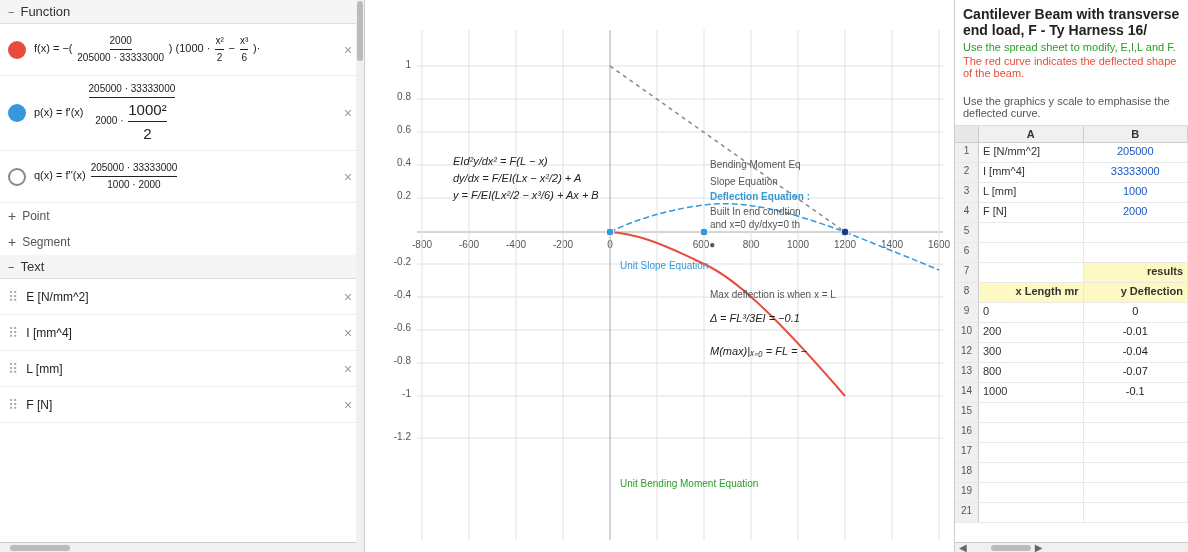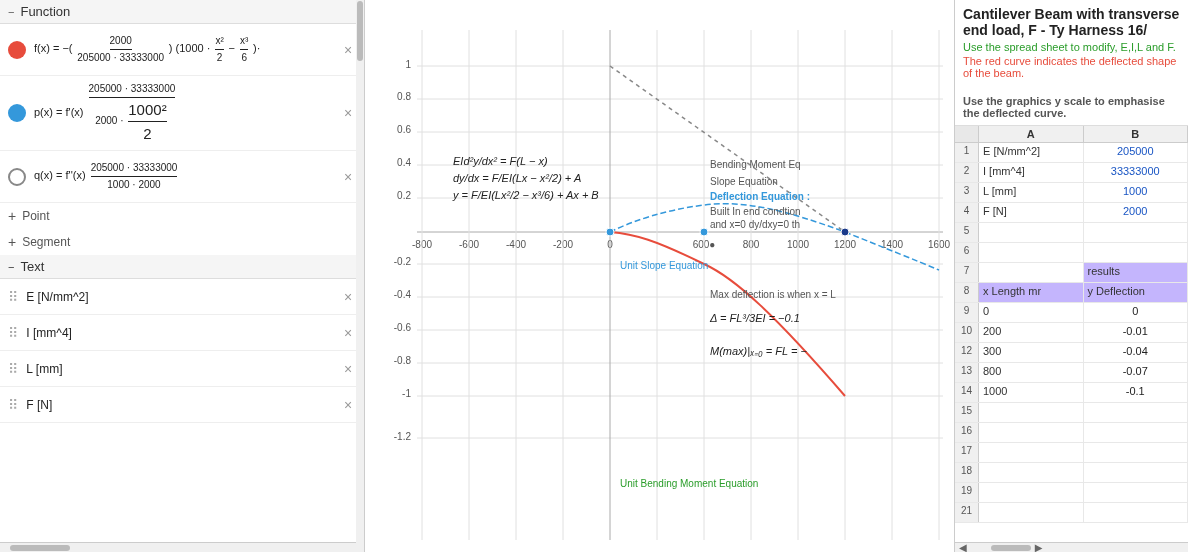--- a/index.html
+++ b/index.html
@@ -181,21 +181,20 @@
     #info-panel .green-text {
       color: #2a9d2a;
       margin-bottom: 2px;
     }
     #info-panel .red-text {
       color: #e74c3c;
       margin-bottom: 16px;
     }
     #info-panel .gray-text {
       color: #555;
-      font-weight: bold;
     }
 
     
     #spreadsheet {
       flex: 1;
       overflow: hidden;
       position: relative;
       display: flex;
       flex-direction: column;
     }
@@ -252,24 +251,24 @@
       text-align: center;
     }
     .ss-cell.label-cell {
       text-align: left;
       color: #333;
     }
     .ss-cell.blue-cell {
       color: #1a56c4;
     }
     .ss-cell.header-cell {
-      background: #c4b5fd;
-      font-weight: normal;
+      background: #fef9c3;
+      font-weight: bold;
       color: #333;
-      text-align: left;
+      text-align: right;
     }
 
     .ss-scrollbar-h {
       height: 10px;
       background: #f0f0f0;
       border-top: 1px solid #ccc;
       display: flex;
       align-items: center;
     }
     .ss-scrollbar-thumb-h {

